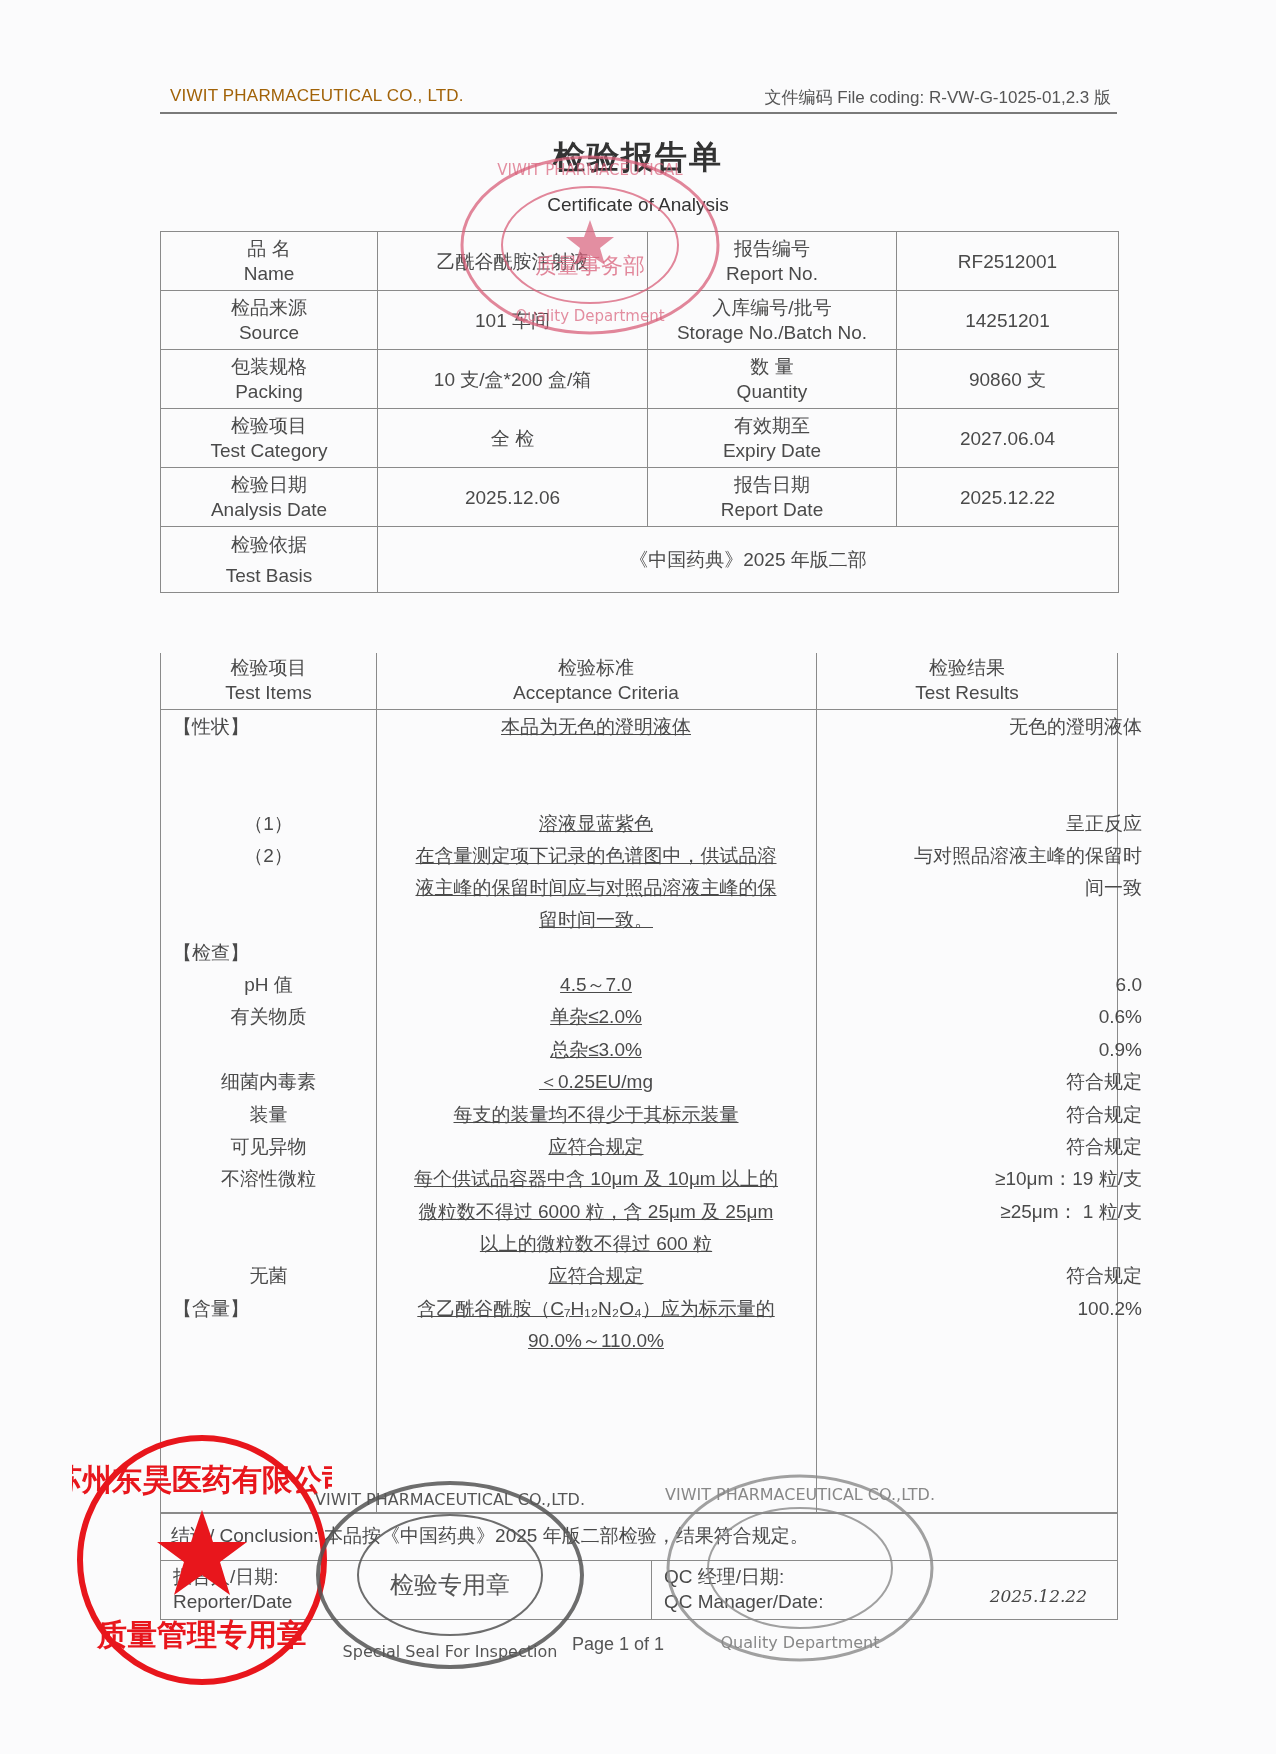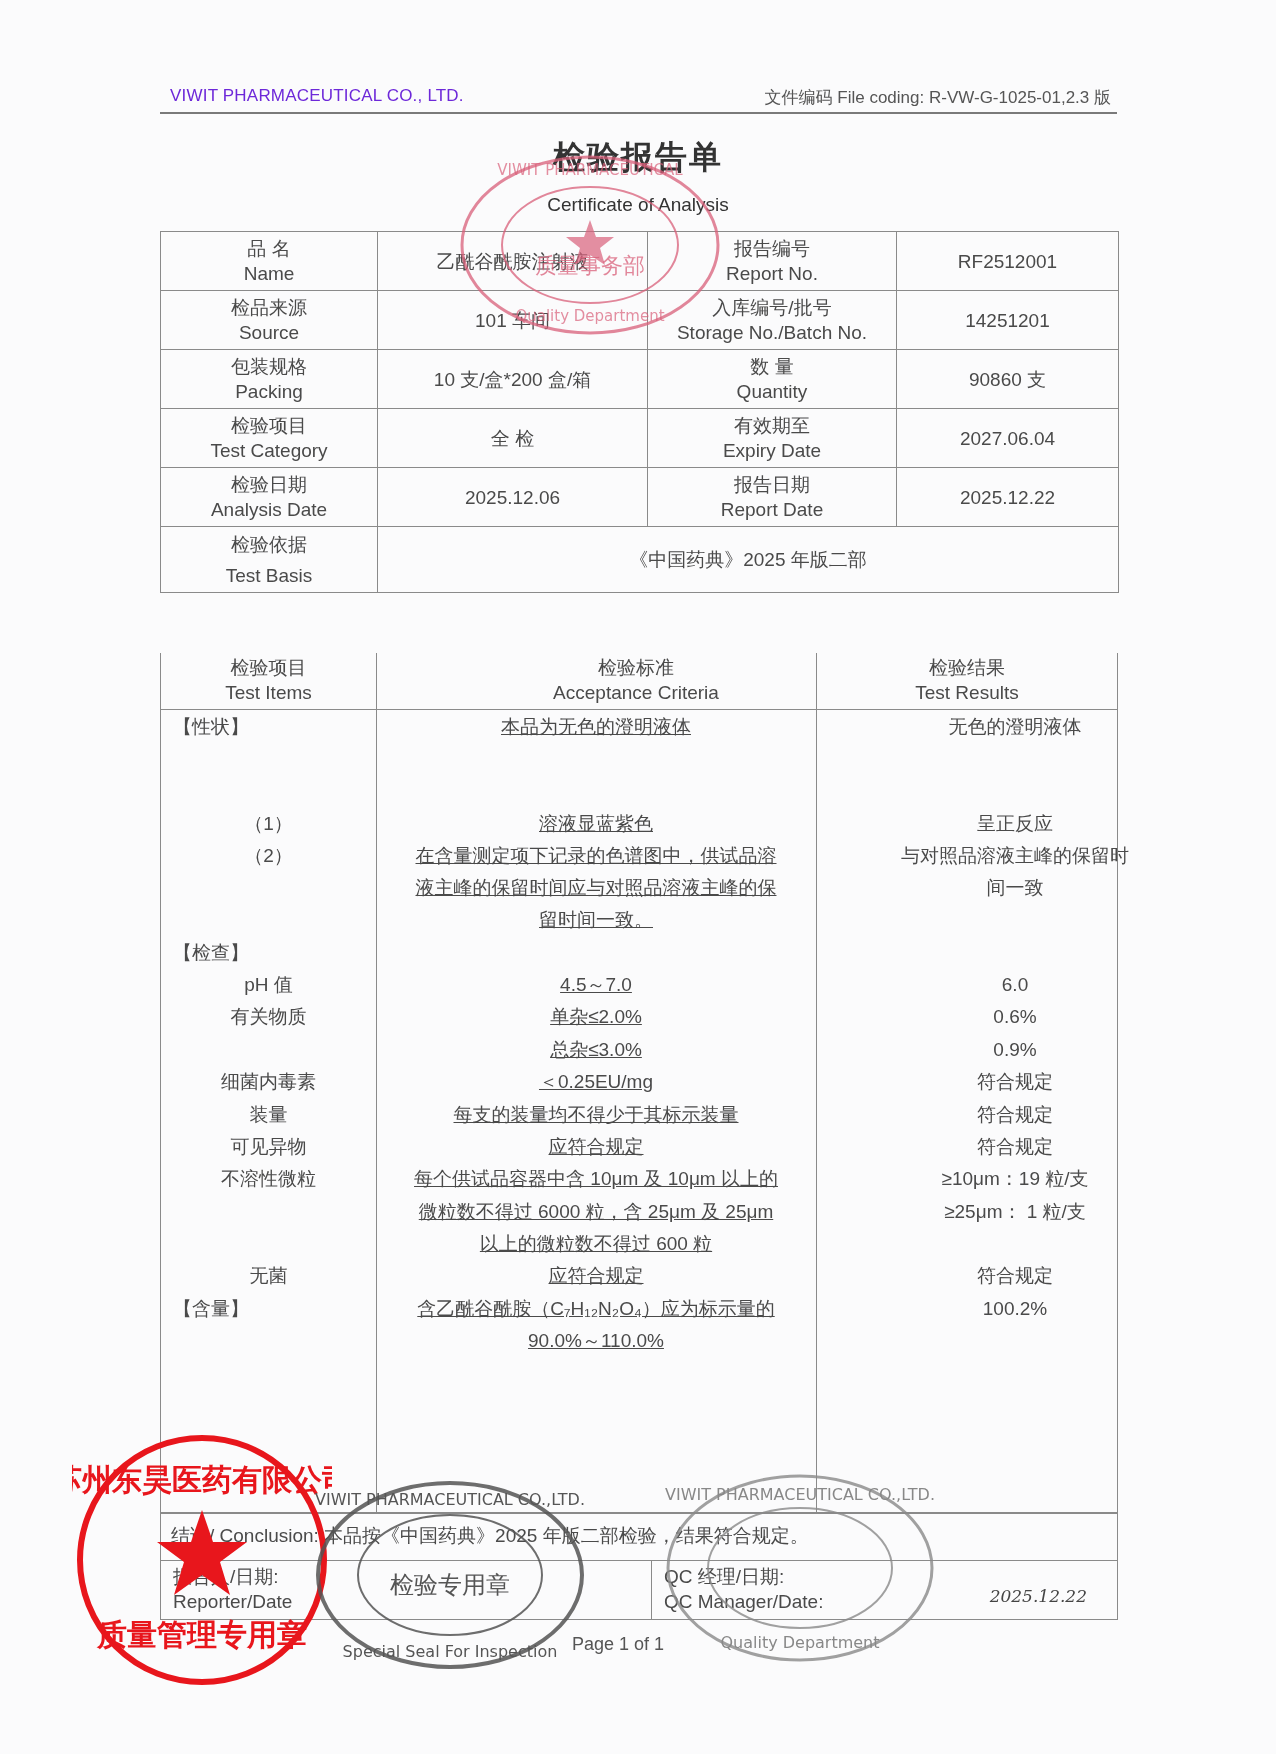--- a/index.html
+++ b/index.html
@@ -6,21 +6,21 @@
   body {
     width:1276px; height:1754px; position:relative; overflow:hidden;
     background:#fbfbfc;
     font-family:"Liberation Sans","DejaVu Sans",sans-serif;
     color:#4a4a4a;
   }
   .page-header {
     position:absolute; left:160px; top:84px; width:957px; height:28px;
     border-bottom:2px solid #7a7a7a;
   }
-  .company { position:absolute; left:10px; top:2px; font-size:17px; color:#6d28d9; letter-spacing:0.2px; }
+  .company { position:absolute; left:10px; top:2px; font-size:17px; color:#a16207; letter-spacing:0.2px; }
   .file-coding { position:absolute; right:6px; top:2px; font-size:17px; color:#555; }
   .title-cn { position:absolute; left:0; width:1276px; top:136px; text-align:center; font-size:32px; color:#333; letter-spacing:2px;font-weight:bold; }
   .title-en { position:absolute; left:0; width:1276px; top:194px; text-align:center; font-size:19px; color:#333; }
 
   table.info {
     position:absolute; left:160px; top:231px; width:958px;
     border-collapse:collapse; table-layout:fixed;
   }
   table.info td {
     border:1.5px solid #8a8a8a; text-align:center; vertical-align:middle;
@@ -33,28 +33,28 @@
 
   .tests {
     position:absolute; left:160px; top:653px; width:958px; height:860px;
     border:1.5px solid #8a8a8a; border-top:none; box-sizing:border-box;
   }
   .tests .col-div1 { position:absolute; left:215px; top:0; bottom:0; border-left:1.5px solid #8a8a8a; }
   .tests .col-div2 { position:absolute; left:655px; top:0; bottom:0; border-left:1.5px solid #8a8a8a; }
   .tests .head-line { position:absolute; left:0; right:0; top:56px; border-top:1.5px solid #8a8a8a; }
   .th { position:absolute; top:2px; text-align:center; font-size:19px; line-height:25px; }
   .th1 { left:0; width:215px; }
-  .th2 { left:215px; width:440px;padding-left:40px; }
+  .th2 { left:215px; width:440px; }
   .th3 { left:655px; width:302px; }
 
   .row { position:absolute; left:0; width:958px; height:32px; font-size:19px; line-height:32px; }
   .c1 { position:absolute; left:0; width:215px; text-align:center; white-space:nowrap; }
   .c1.sec { text-align:left; left:12px; }
   .c2 { position:absolute; left:215px; width:440px; text-align:center; white-space:nowrap;text-decoration:underline; }
-  .c3 { position:absolute; left:689px; width:330px; text-align:center; white-space:nowrap; }
+  .c3 { position:absolute; left:651px; width:330px; text-align:right; white-space:nowrap; }
 
   .footer {
     position:absolute; left:160px; top:1513px; width:958px; height:107px;
     border:1.5px solid #8a8a8a; box-sizing:border-box;
   }
   .footer .concl { position:absolute; left:0; right:0; top:0; height:46px; border-bottom:1.5px solid #8a8a8a; }
   .footer .concl span { position:absolute; left:10px; top:9px; font-size:19px; }
   .footer .sign-left { position:absolute; left:0; top:46px; width:490px; height:59px; }
   .footer .sign-right { position:absolute; left:490px; top:46px; right:0; height:59px; border-left:1.5px solid #8a8a8a; }
   .sign-label { position:absolute; left:12px; top:4px; font-size:19px; line-height:25px; }

